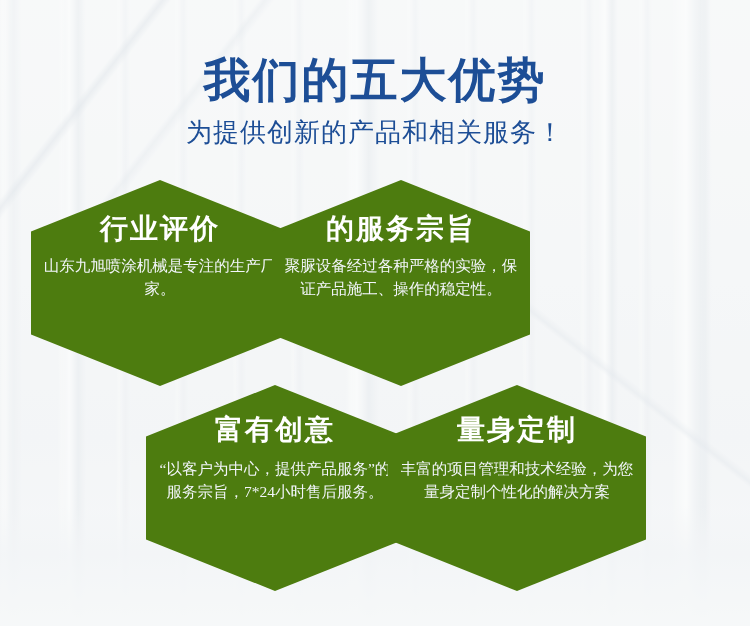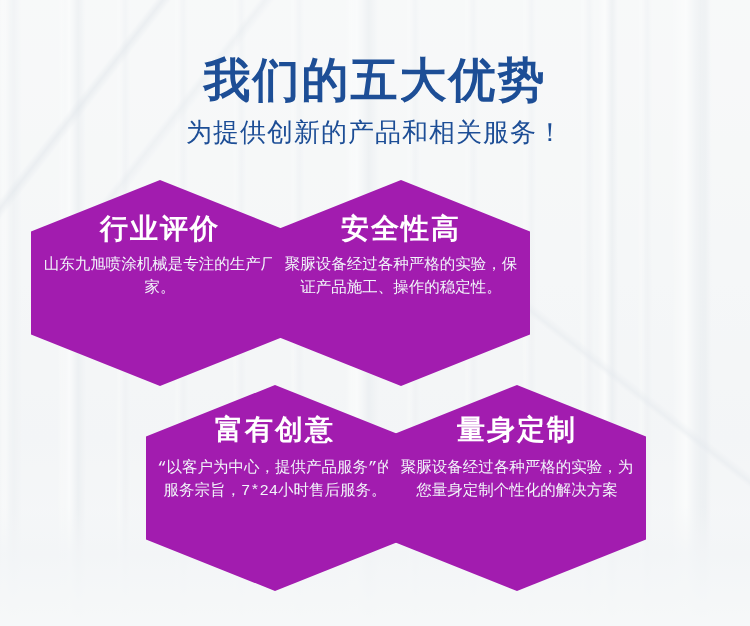--- a/index.html
+++ b/index.html
@@ -105,21 +105,21 @@
     color: #1d4e96;
     margin: 14px 0 0 0;
     letter-spacing: 1px;
   }
 
   
   .hex {
     position: absolute;
     width: 258px;
     height: 206px;
-    background: #a21caf;
+    background: #4d7c0f;
     -webkit-clip-path: polygon(50% 0%, 100% 25%, 100% 75%, 50% 100%, 0% 75%, 0% 25%);
     clip-path: polygon(50% 0%, 100% 25%, 100% 75%, 50% 100%, 0% 75%, 0% 25%);
     z-index: 3;
     box-sizing: border-box;
     padding: 0 16px;
   }
   .hex-inner {
     position: absolute;
     left: 4px; right: 4px;
     top: 34px;
@@ -133,21 +133,20 @@
     line-height: 1.1;
     white-space: nowrap;
   }
   .hex-body {
     margin-top: 9px;
     font-size: 15.5px;
     line-height: 1.5;
     color: #f2f5fa;
     padding: 0 6px;
     text-align: center;
-    font-family: Liberation Mono, monospace;
   }
 
   
   #hex-1 { left: 31px;  top: 180px; }
   #hex-2 { left: 272px; top: 180px; }
   #hex-3 { left: 512px; top: 180px; }
   #hex-4 { left: 146px; top: 385px; }
   #hex-5 { left: 388px; top: 385px; }
 
   #hex-4 .hex-inner, #hex-5 .hex-inner { top: 30px; }
@@ -176,33 +175,33 @@
 
   <div class="hex" id="hex-1">
     <div class="hex-inner">
       <div class="hex-title">行业评价</div>
       <div class="hex-body">山东九旭喷涂机械是专注的生产厂家。</div>
     </div>
   </div>
 
   <div class="hex" id="hex-2">
     <div class="hex-inner">
-      <div class="hex-title">安全性高</div>
+      <div class="hex-title">的服务宗旨</div>
       <div class="hex-body">聚脲设备经过各种严格的实验，保证产品施工、操作的稳定性。</div>
     </div>
   </div>
 
 
   <div class="hex" id="hex-4">
     <div class="hex-inner">
       <div class="hex-title">富有创意</div>
       <div class="hex-body">“以客户为中心，提供产品服务”的服务宗旨，7*24小时售后服务。</div>
     </div>
   </div>
 
   <div class="hex" id="hex-5">
     <div class="hex-inner">
       <div class="hex-title">量身定制</div>
-      <div class="hex-body">聚脲设备经过各种严格的实验，为您量身定制个性化的解决方案</div>
+      <div class="hex-body">丰富的项目管理和技术经验，为您量身定制个性化的解决方案</div>
     </div>
   </div>
 
 </div>
 
 </body></html>

